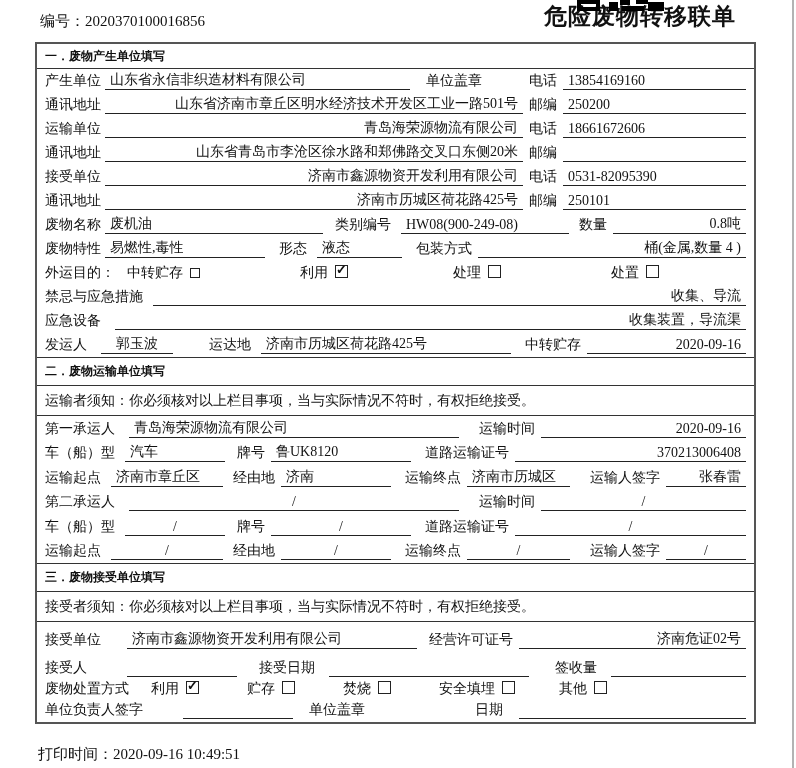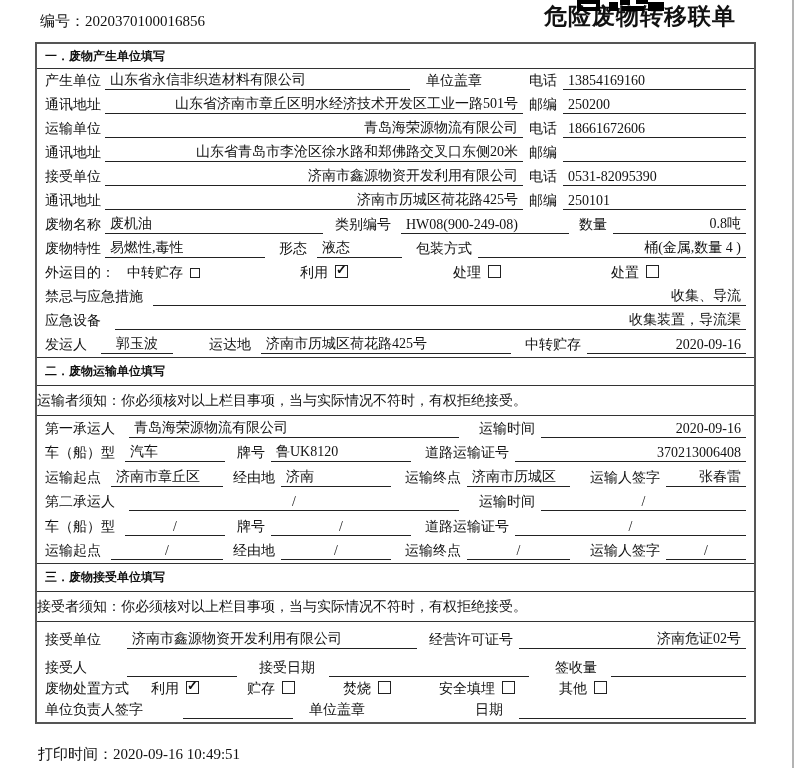--- a/index.html
+++ b/index.html
@@ -12,21 +12,21 @@
   .doc-title{position:absolute;left:0;right:60px;top:1px;text-align:right;font-size:23px;font-weight:bold;letter-spacing:1px;}
   .qr{position:absolute;left:577px;top:0;width:88px;height:11px;}
   .qr i{position:absolute;background:#000;}
   .qr .outline{background:transparent;border:4px solid #000;box-sizing:border-box;}
   .right-edge{position:absolute;left:792px;top:0;width:2px;height:768px;background:#b3b3b3;}
 
   .form{position:absolute;left:35px;top:42px;width:721px;border:2px solid #555;box-sizing:border-box;background:#fff;}
   .sec-h{height:24px;line-height:24px;font-weight:bold;font-size:12px;padding-left:8px;border-bottom:1px solid #333;}
   .sec-h.tall{height:27px;line-height:27px;}
   .bt{border-top:1px solid #333;}
-  .notice{height:29px;line-height:30px;font-size:14px;border-bottom:1px solid #333;white-space:nowrap;}
+  .notice{height:29px;line-height:30px;font-size:14px;padding-left:8px;border-bottom:1px solid #333;white-space:nowrap;}
 
   .row{display:flex;align-items:flex-end;padding:0 8px 3px 8px;font-size:14px;box-sizing:border-box;}
   .h24{height:24px;} .h245{height:24.5px;} .h30{height:30px;} .h28{height:28px;} .h21{height:21px;}
   .lbl{white-space:nowrap;flex:none;}
   .val{border-bottom:1px solid #222;padding:0 5px;white-space:nowrap;min-height:17px;flex:none;box-sizing:border-box;overflow:hidden;}
   .fl{flex:1 1 auto;text-align:right;}
   .ctr{text-align:center;}
   .ml6{margin-left:6px;} .ml10{margin-left:10px;} .ml12{margin-left:12px;} .ml14{margin-left:14px;}
   .ml16{margin-left:16px;} .ml20{margin-left:20px;text-align:right;} .ml22{margin-left:22px;} .ml26{margin-left:26px;} .ml36{margin-left:36px;} .ml40{margin-left:40px;} .ml44{margin-left:44px;}
   .ml48{margin-left:48px;font-family:Liberation Serif, serif;} .ml100{margin-left:100px;} .ml105{margin-left:105px;} .ml110{margin-left:110px;}

